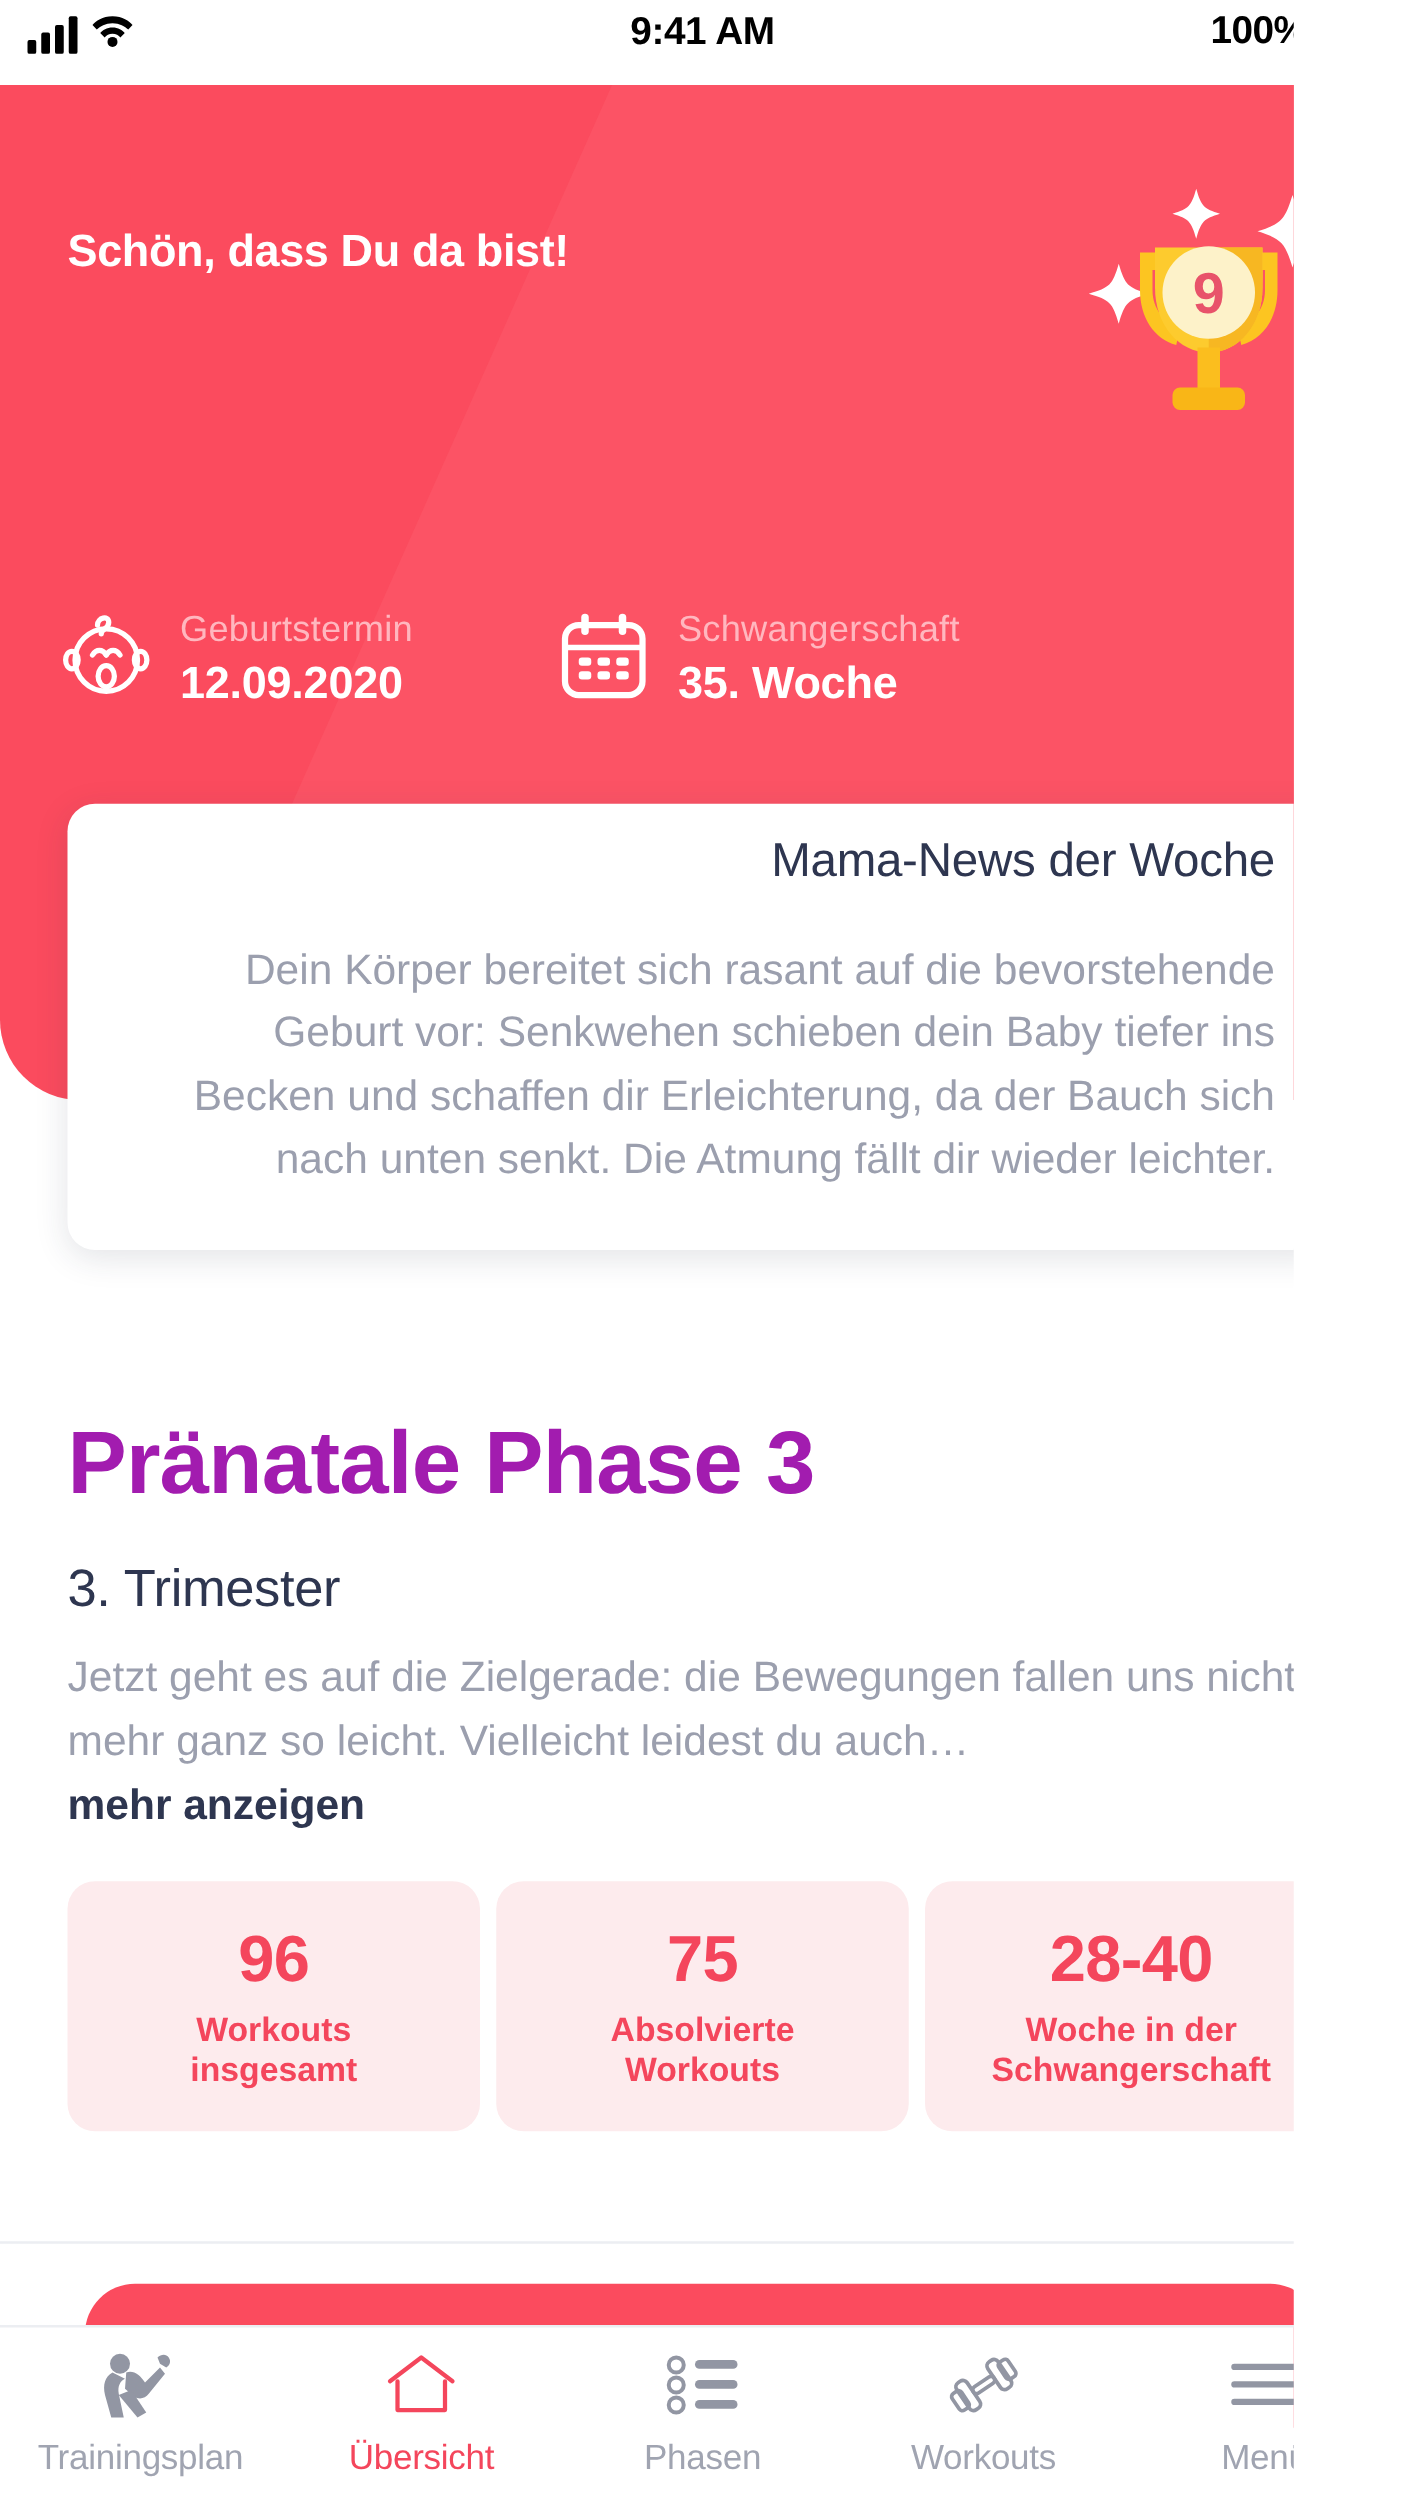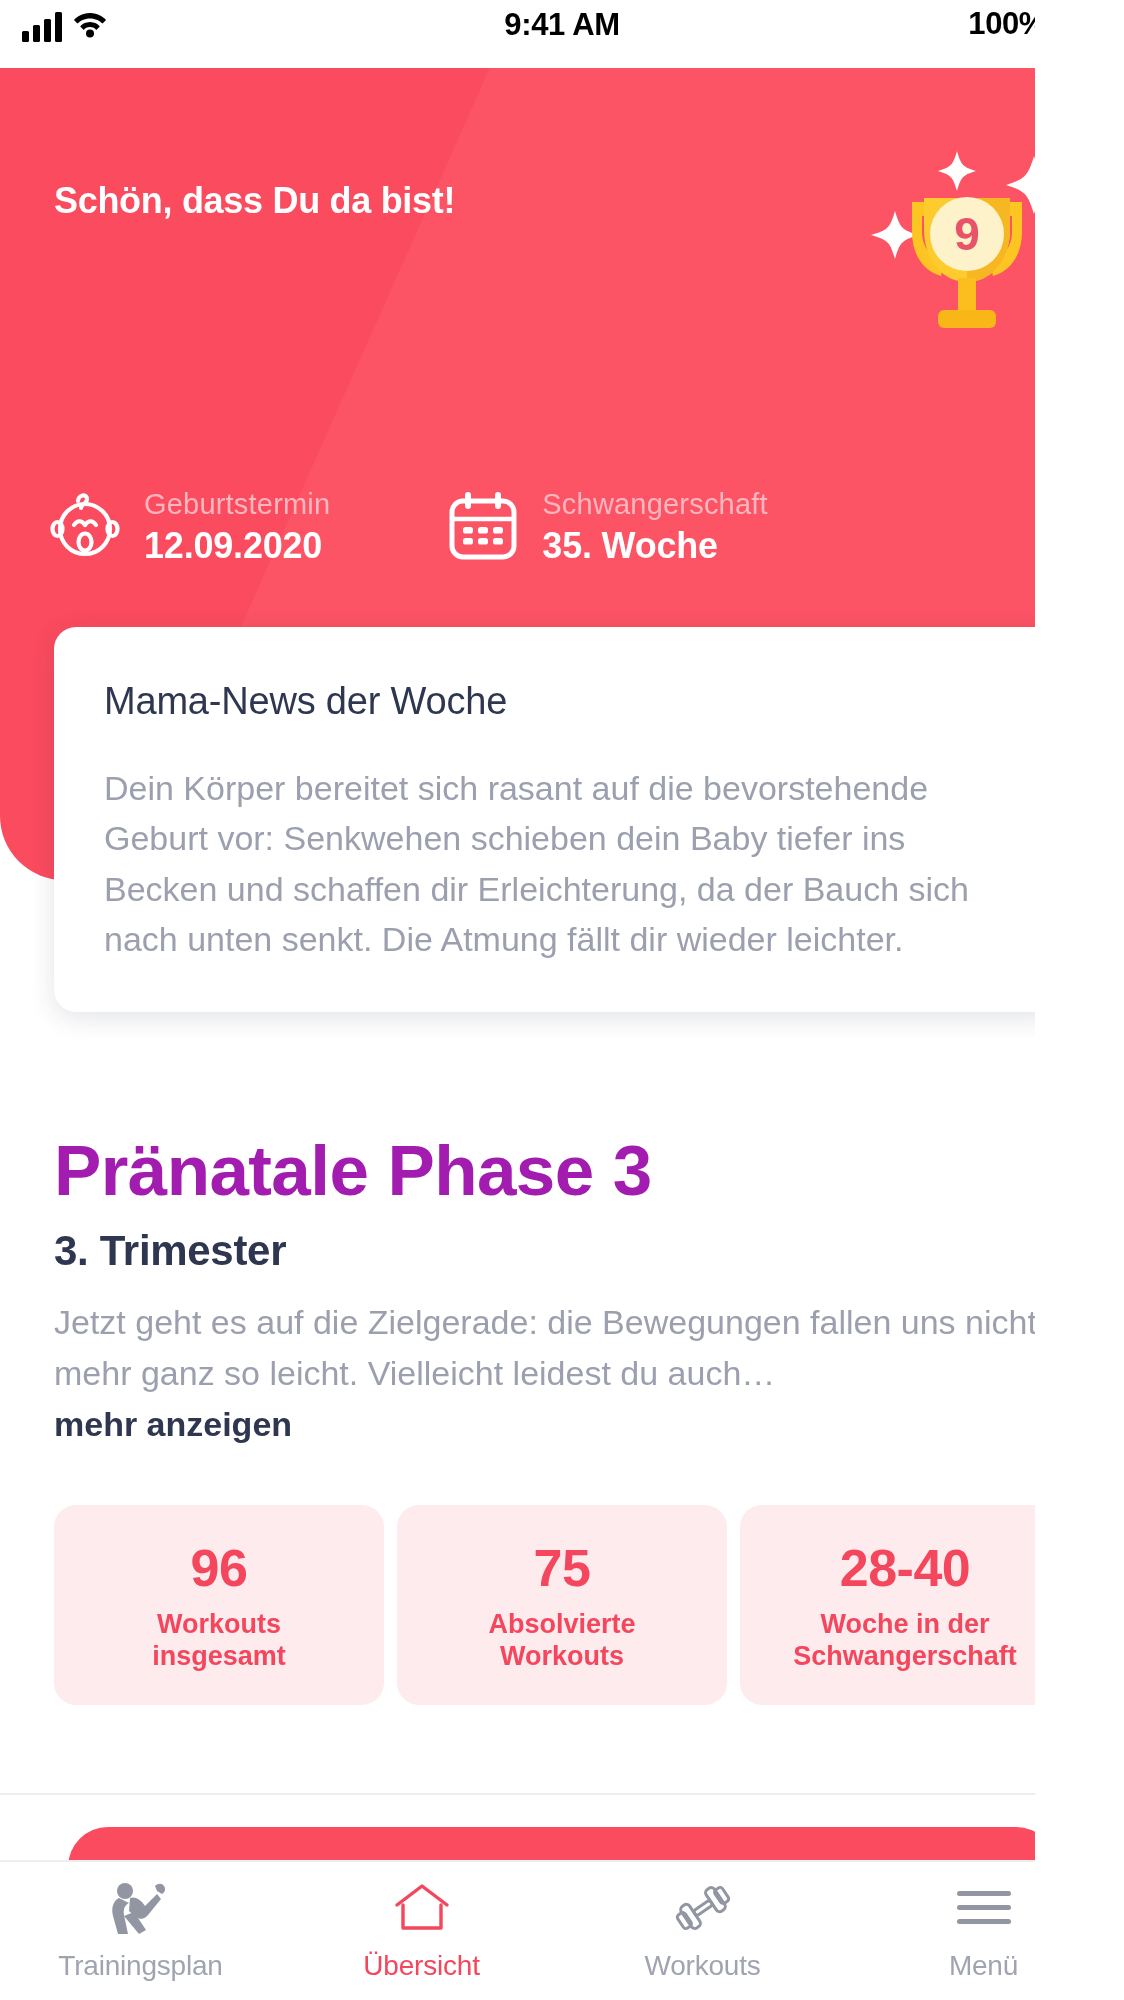--- a/index.html
+++ b/index.html
@@ -57,32 +57,33 @@
 
   
   .inforow{ position:absolute; left:48px; top:420px; display:flex; z-index:3; }
   .infoitem{ display:flex; align-items:center; gap:22px; }
   .infoitem.second{ margin-left:116px; }
   .infotext .lbl{ font-size:29px; color:#ffb7bf; font-weight:400; letter-spacing:.2px; }
   .infotext .val{ font-size:36px; color:#fff; font-weight:700; margin-top:4px; letter-spacing:-0.2px; }
 
   
   .newscard{
-    position:absolute; top:627px; left:54px; width:1016px;
-    background:#fff; border-radius:22px; padding:53px 50px 48px 50px;
+    position:absolute; top:643px; left:54px; width:1016px;
+    background:#fff; border-radius:22px; padding:25px 50px 48px 50px;
     box-shadow:0 6px 26px rgba(40,45,70,.13);
     z-index:20;
+    text-align:right;
   }
   .newscard h2{ font-size:38px; font-weight:400; color:#2e3650; letter-spacing:-0.2px; }
   .newscard p{ margin-top:40px; font-size:34px; line-height:1.48; color:#9b9fae; font-weight:400; }
 
   
   .phase{ position:absolute; top:1130px; left:54px; width:1016px; z-index:10; }
   .phase h2{ font-size:71px; font-weight:700; color:#a21caf; letter-spacing:-0.6px; }
-  .phase h3{ font-size:42px; font-weight:700; color:#2e3650; margin-top:16px; letter-spacing:-0.3px; }
+  .phase h3{ font-size:42px; font-weight:400; color:#2e3650; margin-top:36px; letter-spacing:-0.3px; }
   .phase .desc{ margin-top:22px; font-size:34px; line-height:1.5; color:#9b9fae; }
   .phase .more{ margin-top:6px; font-size:34px; font-weight:700; color:#2e3650; display:inline-block; }
 
   
   .stats{ position:absolute; top:1505px; left:54px; width:1016px; display:flex; gap:13px; z-index:10; }
   .stat{
     flex:1; background:#fdebed; border-radius:22px;
     height:200px; display:flex; flex-direction:column;
     align-items:center; justify-content:center; text-align:center;
   }
@@ -272,20 +273,37 @@
     <div class="navitem active">
       <span class="ico">
         <svg width="56" height="50" viewBox="0 0 56 50" fill="none" stroke="#f4465c" stroke-width="3.4" stroke-linejoin="round" stroke-linecap="round">
           <path d="M3 22 L28 3 L53 22"></path>
           <path d="M9 22 V45 H47 V22"></path>
         </svg>
       </span>
       <span class="lab">Übersicht</span>
     </div>
 
+    <div class="navitem">
+      <span class="ico">
+        <svg width="60" height="52" viewBox="0 0 60 52">
+          <g fill="none" stroke="#9296a3" stroke-width="3.2">
+            <circle cx="9" cy="10" r="6"></circle>
+              <circle cx="9" cy="26" r="6"></circle>
+              <circle cx="9" cy="42" r="6"></circle>
+          </g>
+          <g fill="#9296a3">
+            <rect x="24" y="6" width="34" height="7" rx="3.5"></rect>
+            <rect x="24" y="22" width="34" height="7" rx="3.5"></rect>
+            <rect x="24" y="38" width="34" height="7" rx="3.5"></rect>
+          </g>
+        </svg>
+      </span>
+      <span class="lab">Phasen</span>
+    </div>
 
     <div class="navitem">
       <span class="ico">
         <svg width="62" height="56" viewBox="0 0 62 56" fill="none" stroke="#9296a3" stroke-width="3" stroke-linejoin="round">
           <g transform="rotate(-34 31 28)">
             <rect x="4" y="20" width="9" height="16" rx="3"></rect>
             <rect x="11" y="15" width="10" height="26" rx="4"></rect>
             <rect x="21" y="25" width="20" height="6" rx="3"></rect>
             <rect x="41" y="15" width="10" height="26" rx="4"></rect>
             <rect x="49" y="20" width="9" height="16" rx="3"></rect>

